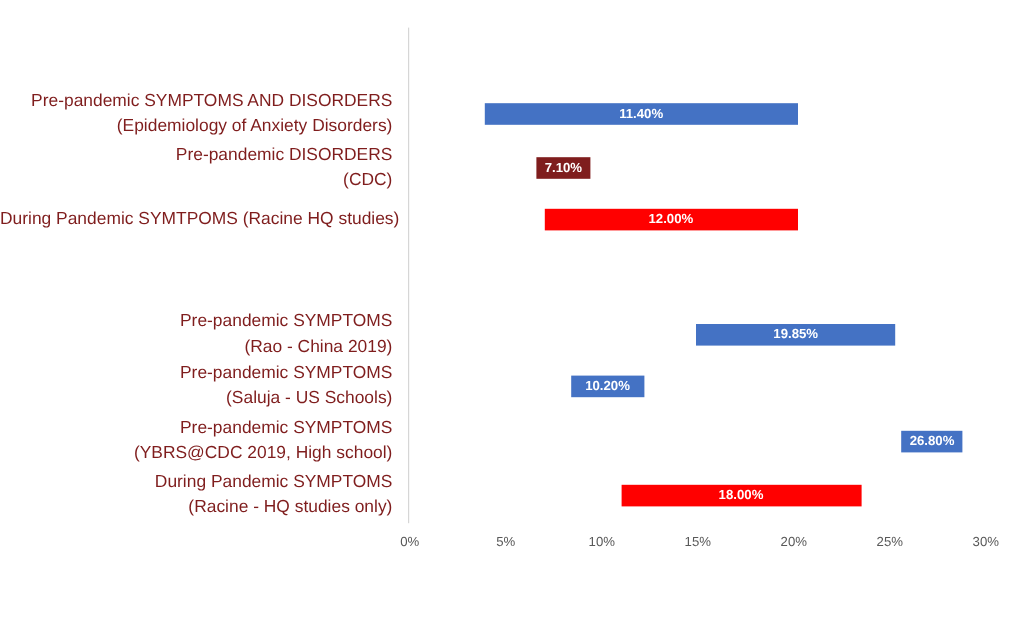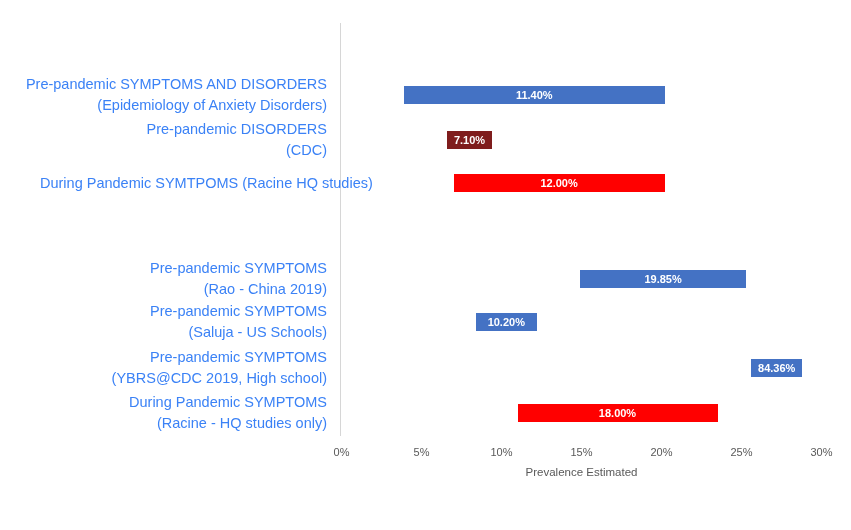--- a/index.html
+++ b/index.html
@@ -27,21 +27,21 @@
   .axis-line {
     position: absolute;
     left: 340px; top: 23px;
     width: 1px; height: 413px;
     background: #d6d6d6;
   }
   .cat-label {
     position: absolute;
     left: 0; width: 327px;
     text-align: right;
-    color: #3b82f6;
+    color: #7f1d1d;
     font-size: 14.5px;
     line-height: 21px;
     transform: translateY(-50%);
     white-space: nowrap;
   }
   .bar {
     position: absolute;
     height: 18px;
     transform: translateY(-50%);
   }
@@ -85,46 +85,45 @@
 
   <div id="rows">
       <div class="cat-label" style="top: 95px;">Pre-pandemic SYMPTOMS AND DISORDERS<br>(Epidemiology of Anxiety Disorders)</div>
       <div class="bar" style="top: 95px; left: 403.9px; width: 260.8px; background: rgb(68, 114, 196);">
         <span class="bar-label">11.40%</span>
       </div>
       <div class="cat-label" style="top: 139.5px;">Pre-pandemic DISORDERS<br>(CDC)</div>
       <div class="bar" style="top: 139.5px; left: 447.1px; width: 44.8px; background: #7f1d1d;">
         <span class="bar-label">7.10%</span>
       </div>
-      <div class="cat-label" style="top: 183px; padding-left: 40px;">During Pandemic SYMTPOMS (Racine HQ studies)</div>
+      <div class="cat-label" style="top: 183px;">During Pandemic SYMTPOMS (Racine HQ studies)</div>
       <div class="bar" style="top: 183px; left: 453.5px; width: 211.2px; background: rgb(255, 0, 0);">
         <span class="bar-label">12.00%</span>
       </div>
       <div class="cat-label" style="top: 278.5px;">Pre-pandemic SYMPTOMS<br>(Rao - China 2019)</div>
       <div class="bar" style="top: 278.5px; left: 579.9px; width: 166.4px; background: rgb(68, 114, 196);">
         <span class="bar-label">19.85%</span>
       </div>
       <div class="cat-label" style="top: 322px;">Pre-pandemic SYMPTOMS<br>(Saluja - US Schools)</div>
       <div class="bar" style="top: 322px; left: 475.9px; width: 60.8px; background: rgb(68, 114, 196);">
         <span class="bar-label">10.20%</span>
       </div>
       <div class="cat-label" style="top: 367.5px;">Pre-pandemic SYMPTOMS<br>(YBRS@CDC 2019, High school)</div>
       <div class="bar" style="top: 367.5px; left: 751.1px; width: 51.2px; background: rgb(68, 114, 196);">
-        <span class="bar-label">84.36%</span>
+        <span class="bar-label">26.80%</span>
       </div>
       <div class="cat-label" style="top: 413px;">During Pandemic SYMPTOMS<br>(Racine - HQ studies only)</div>
       <div class="bar" style="top: 413px; left: 517.5px; width: 200px; background: rgb(255, 0, 0);">
         <span class="bar-label">18.00%</span>
       </div>
     </div>
 
   <div id="ticks">
       <div class="tick-label" style="left: 341.5px;">0%</div>
       <div class="tick-label" style="left: 421.5px;">5%</div>
       <div class="tick-label" style="left: 501.5px;">10%</div>
       <div class="tick-label" style="left: 581.5px;">15%</div>
       <div class="tick-label" style="left: 661.5px;">20%</div>
       <div class="tick-label" style="left: 741.5px;">25%</div>
       <div class="tick-label" style="left: 821.5px;">30%</div>
     </div>
 
-  <div class="axis-title">Prevalence Estimated</div>
 </div>
 
 </body></html>

